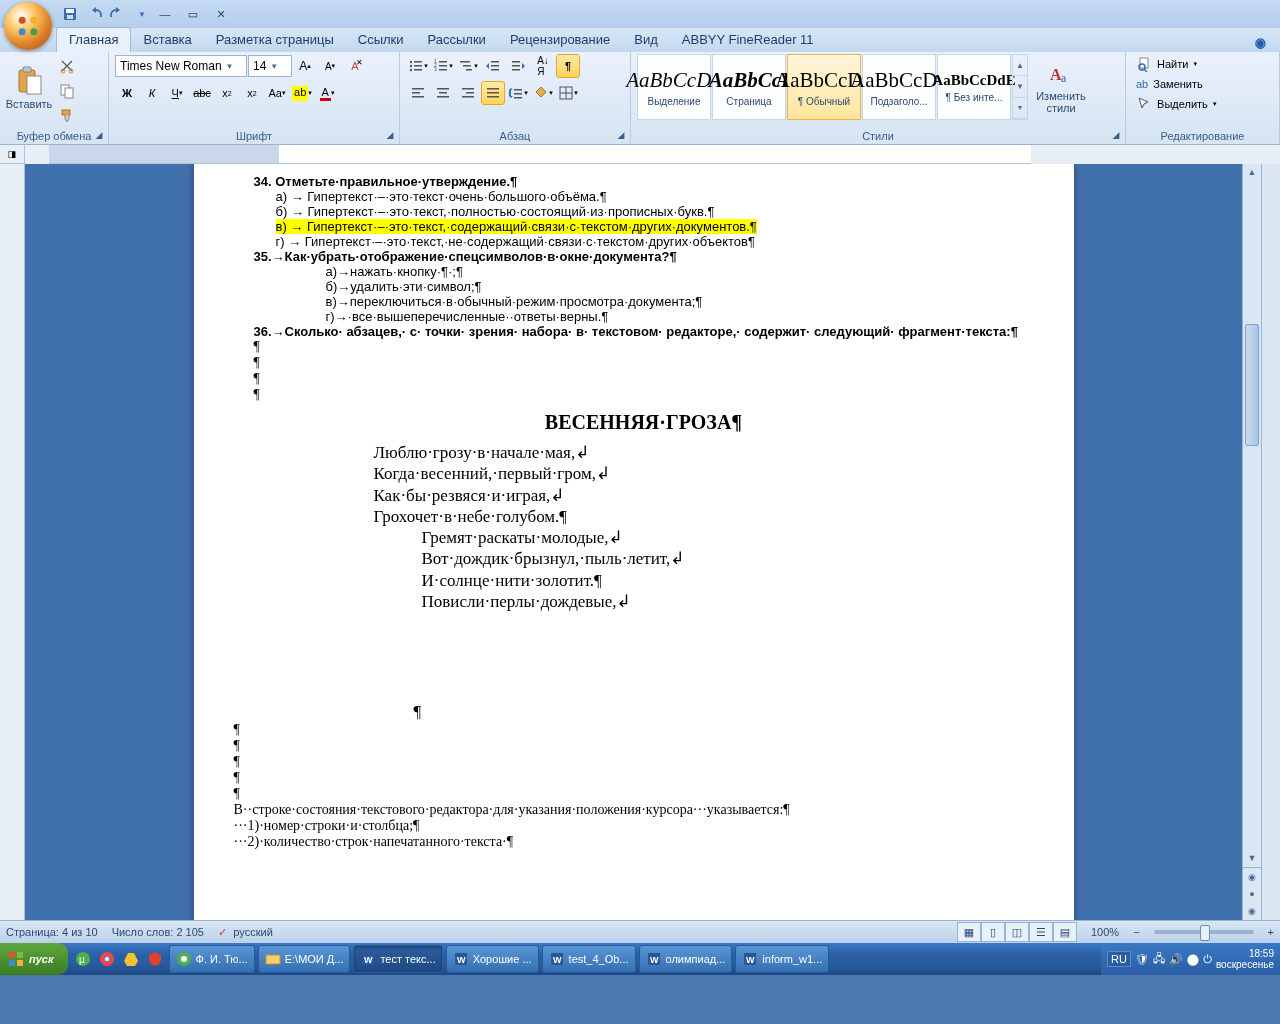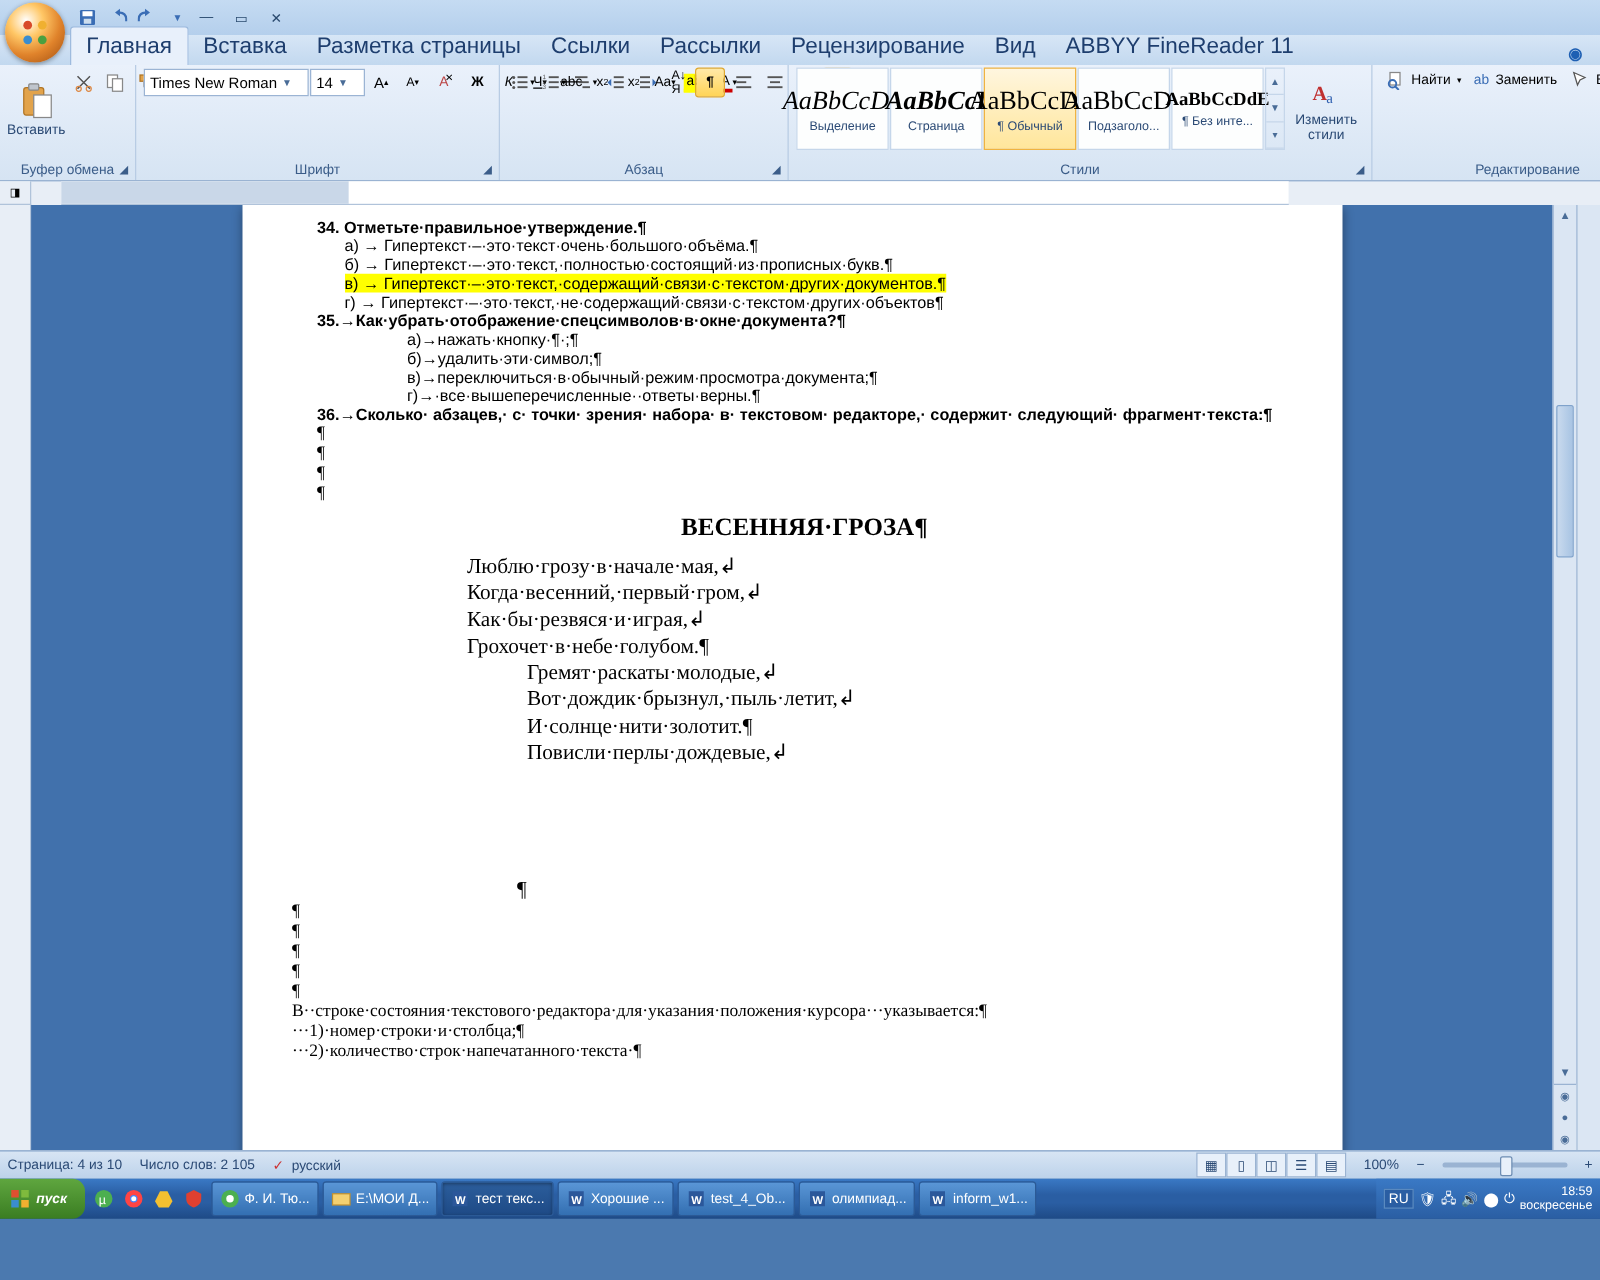--- a/index.html
+++ b/index.html
@@ -6,35 +6,35 @@
   .titlebar{height:28px;background:linear-gradient(#c5dbf2,#b4cfec);display:flex;align-items:center;color:#3b3b3b;}
   .office-orb{width:48px;height:48px;border-radius:50%;background:radial-gradient(circle at 35% 30%,#fff,#ffc766 30%,#e0832b 60%,#9e4c10 100%);position:absolute;top:2px;left:4px;z-index:20;box-shadow:0 1px 4px rgba(0,0,0,.4);display:flex;align-items:center;justify-content:center;}
   .office-orb svg{width:28px;height:28px;}
   .qat{margin-left:60px;display:flex;gap:4px;align-items:center;height:100%;}
   .qat-btn{width:20px;height:20px;display:flex;align-items:center;justify-content:center;border-radius:2px;}
   .title-text{flex:1;text-align:center;font-size:12px;color:#3b5577;}
   .win-controls{display:flex;gap:2px;padding-right:4px;}
   .win-controls div{width:26px;height:16px;display:flex;align-items:center;justify-content:center;color:#2a4a6e;}
 
   .tabs{height:24px;background:linear-gradient(#d7e6f6,#c2d8ef);display:flex;align-items:flex-end;padding-left:56px;}
-  .tab{padding:4px 12px 5px;font-size:18px;color:#1e3e6e;cursor:default;}
+  .tab{padding:4px 12px 5px;font-size:13px;color:#1e3e6e;cursor:default;}
   .tab.active{background:#e8f0fb;border:1px solid #9ebbde;border-bottom:none;border-radius:3px 3px 0 0;}
   .help-icn{margin-left:auto;margin-right:8px;color:#1e5fb3;font-weight:bold;font-size:13px;padding:2px 6px;}
 
   .ribbon{height:92px;background:linear-gradient(#eaf1fb,#d6e4f3);border-bottom:1px solid #9ab3d2;display:flex;}
   .group{border-right:1px solid #b8cce4;padding:2px 6px 0;display:flex;flex-direction:column;justify-content:space-between;position:relative;}
   .group-label{font-size:11px;color:#3b5d89;text-align:center;padding:2px 0;}
   .group-dlaunch{position:absolute;right:2px;bottom:2px;width:12px;height:12px;font-size:9px;color:#3b5d89;display:flex;align-items:center;justify-content:center;border:1px solid transparent;}
   .group-content{display:flex;align-items:flex-start;gap:3px;flex:1;}
 
   .bigbtn{display:flex;flex-direction:column;align-items:center;justify-content:center;width:44px;height:66px;border:1px solid transparent;border-radius:3px;}
   .bigbtn .lbl{font-size:11px;color:#2b4a75;margin-top:2px;text-align:center;line-height:1.1;}
   .smbtn{width:22px;height:22px;display:flex;align-items:center;justify-content:center;border:1px solid transparent;border-radius:3px;}
   .smbtn.active{background:linear-gradient(#ffe9a7,#ffd457);border:1px solid #e0a82d;}
-  .col{display:flex;flex-direction:row;gap:1px;}
+  .col{display:flex;flex-direction:column;gap:1px;}
   .row{display:flex;gap:1px;align-items:center;}
 
   .combo{height:20px;background:#fff;border:1px solid #9bb4d4;display:flex;align-items:center;font-size:12px;padding:0 4px;}
   .combo .arrow{color:#496c97;font-size:8px;margin-left:4px;}
 
   .style-gallery{display:flex;gap:1px;height:66px;}
   .style-item{width:72px;border:1px solid #c5d6ea;background:#fdfefe;display:flex;flex-direction:column;align-items:center;justify-content:center;font-size:10px;color:#2b4a75;}
   .style-item.sel{border:1px solid #f0b340;background:linear-gradient(#fff6df,#ffe69b);}
   .style-item .prev{font-family:"Times New Roman",serif;font-size:21px;color:#000;margin-bottom:3px;}
   .style-scroll{width:14px;display:flex;flex-direction:column;border:1px solid #c5d6ea;}

